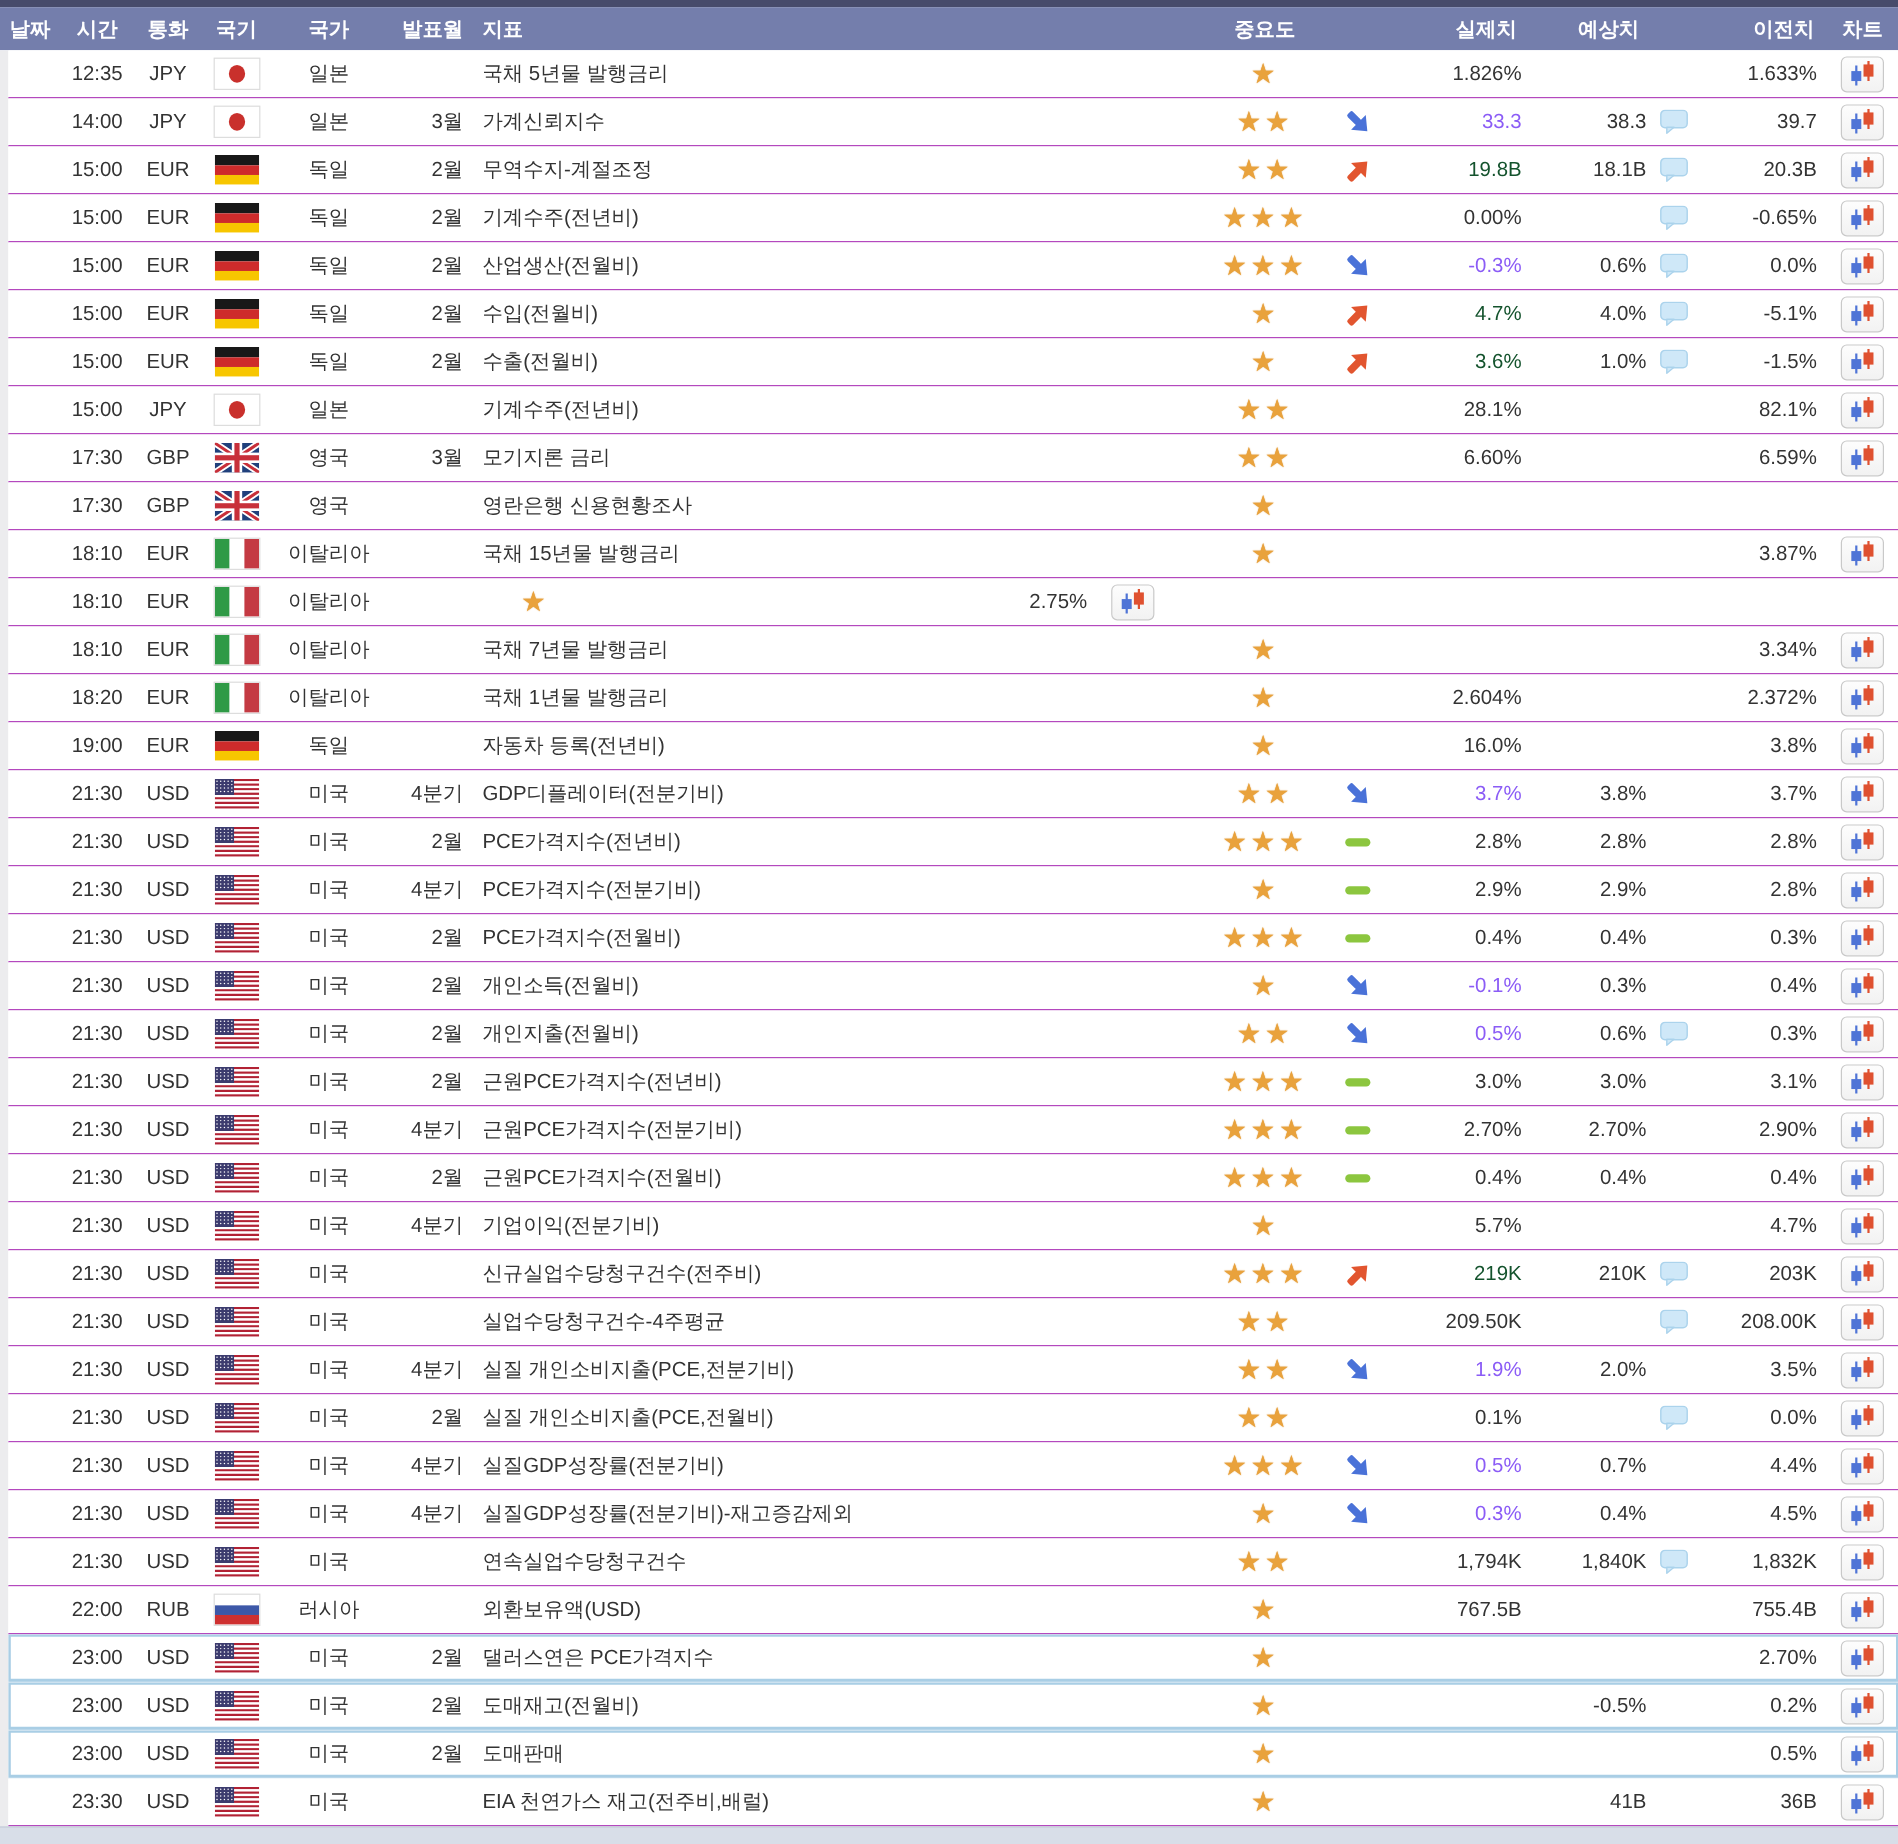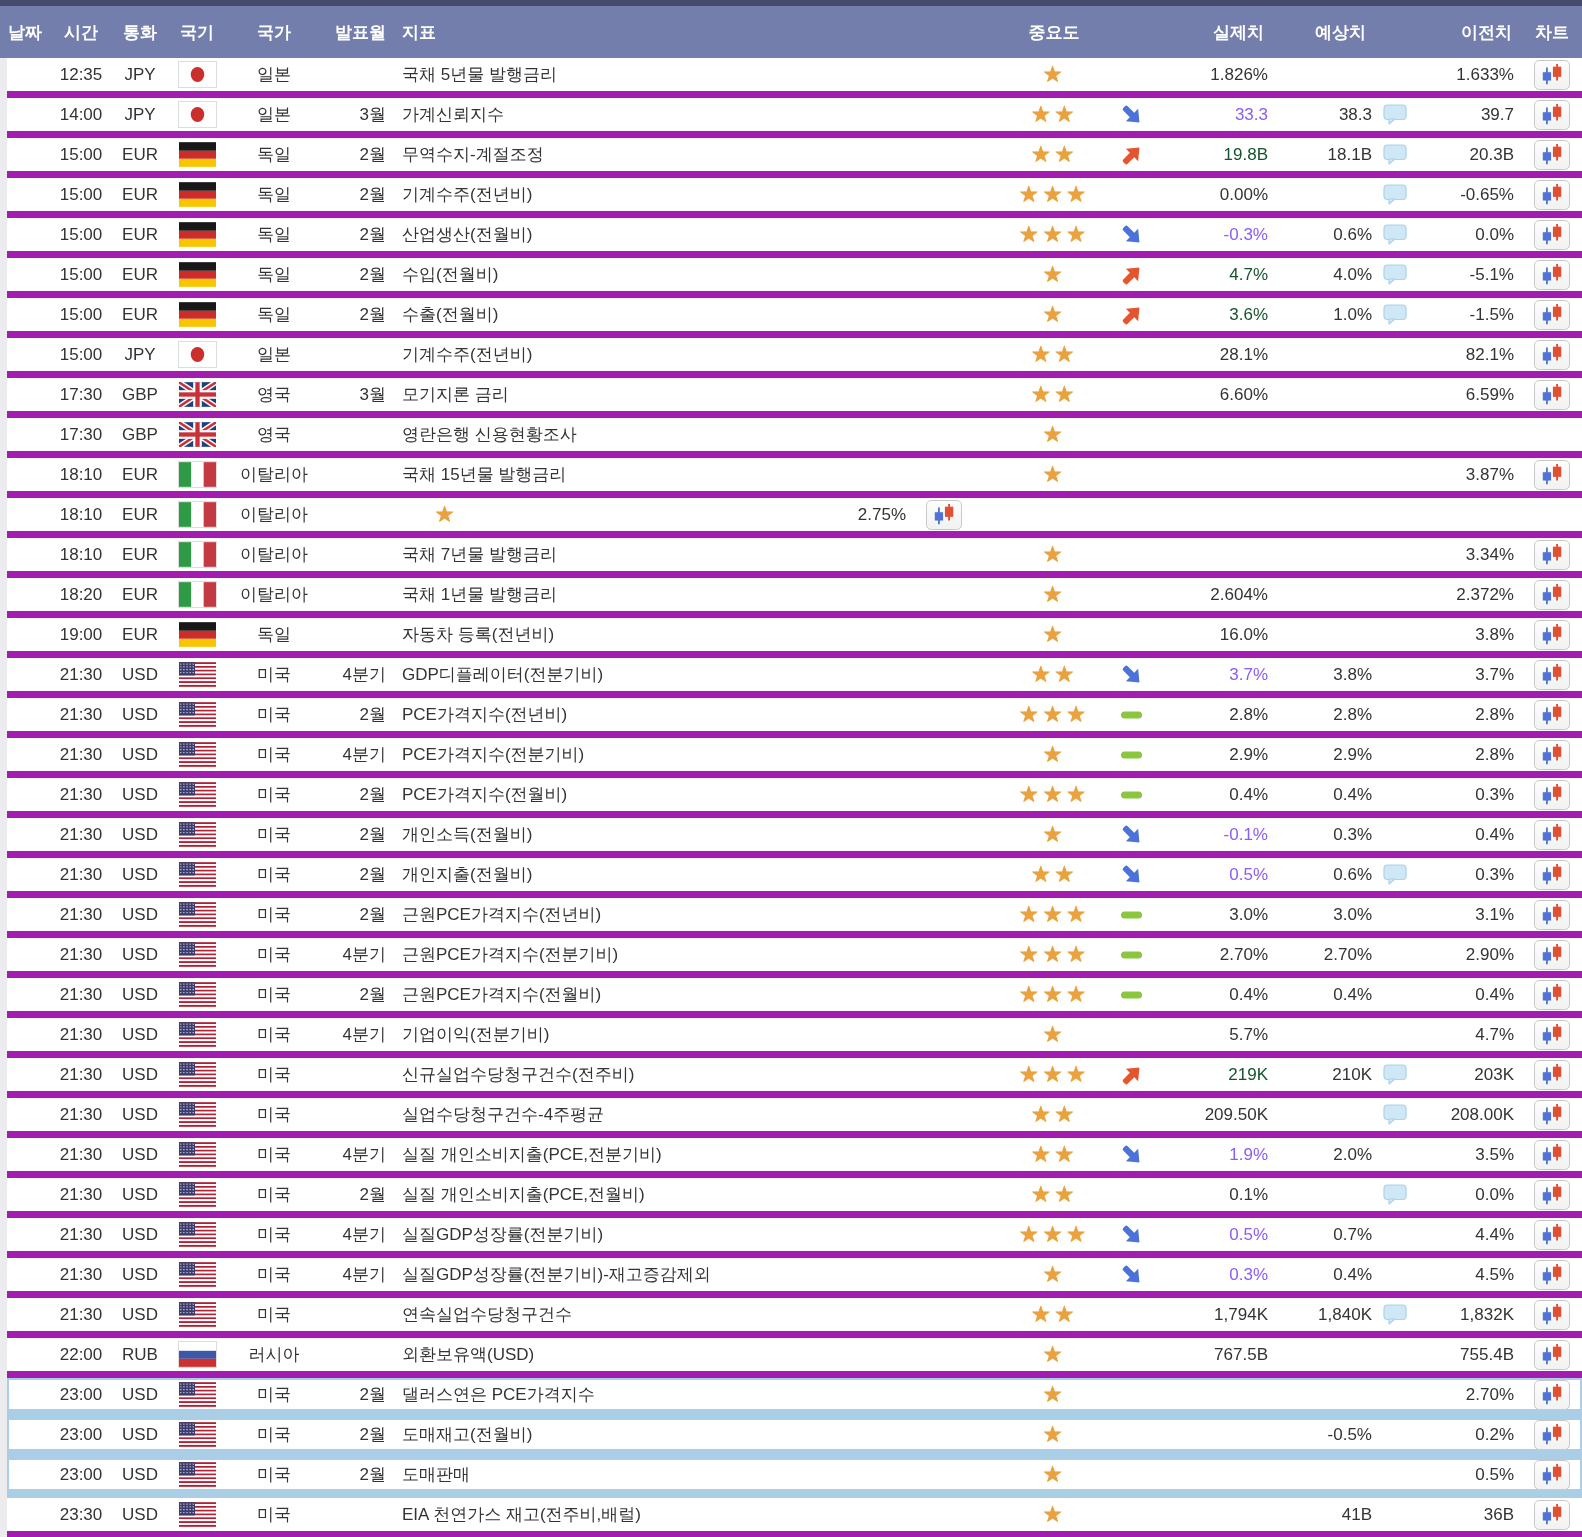--- a/index.html
+++ b/index.html
@@ -4,28 +4,28 @@
 <style>
   * { margin:0; padding:0; box-sizing:border-box; }
   html,body { background:#fff; }
   body {
     width:1582px; height:1537px;
     font-family:"Liberation Sans","DejaVu Sans",sans-serif;
     color:#333; overflow:hidden;
   }
   .top-strip { height:6px; background:#474B6B; }
   .cal-header {
-    height:52px; background:#747EAC; color:#fff;
+    height:36px; background:#747EAC; color:#fff;
     display:flex; align-items:center;
     font-weight:bold; font-size:17px;
   }
   .rows { background:#fff; border-left:7px solid #ECECEE; }
   .event-row {
     height:40px; display:flex; align-items:center;
-    border-bottom:7px solid #a21caf; background:#fff;
+    border-bottom:1px solid #a21caf; background:#fff;
     font-size:17px;
   }
   .event-row.hl { box-shadow: inset 0 0 0 2px #A9CEE5; border-bottom-color:#A9CEE5; }
   .cell { display:flex; align-items:center; height:100%; }
   .c-date    { width:43px;  padding-left:8px; }
   .cal-header .c-date { width:50px; }
   .c-time    { width:62px;  justify-content:center; }
   .c-cur     { width:56px;  justify-content:center; }
   .c-flag    { width:58px;  justify-content:center; }
   .c-country { width:96px;  justify-content:center; }

